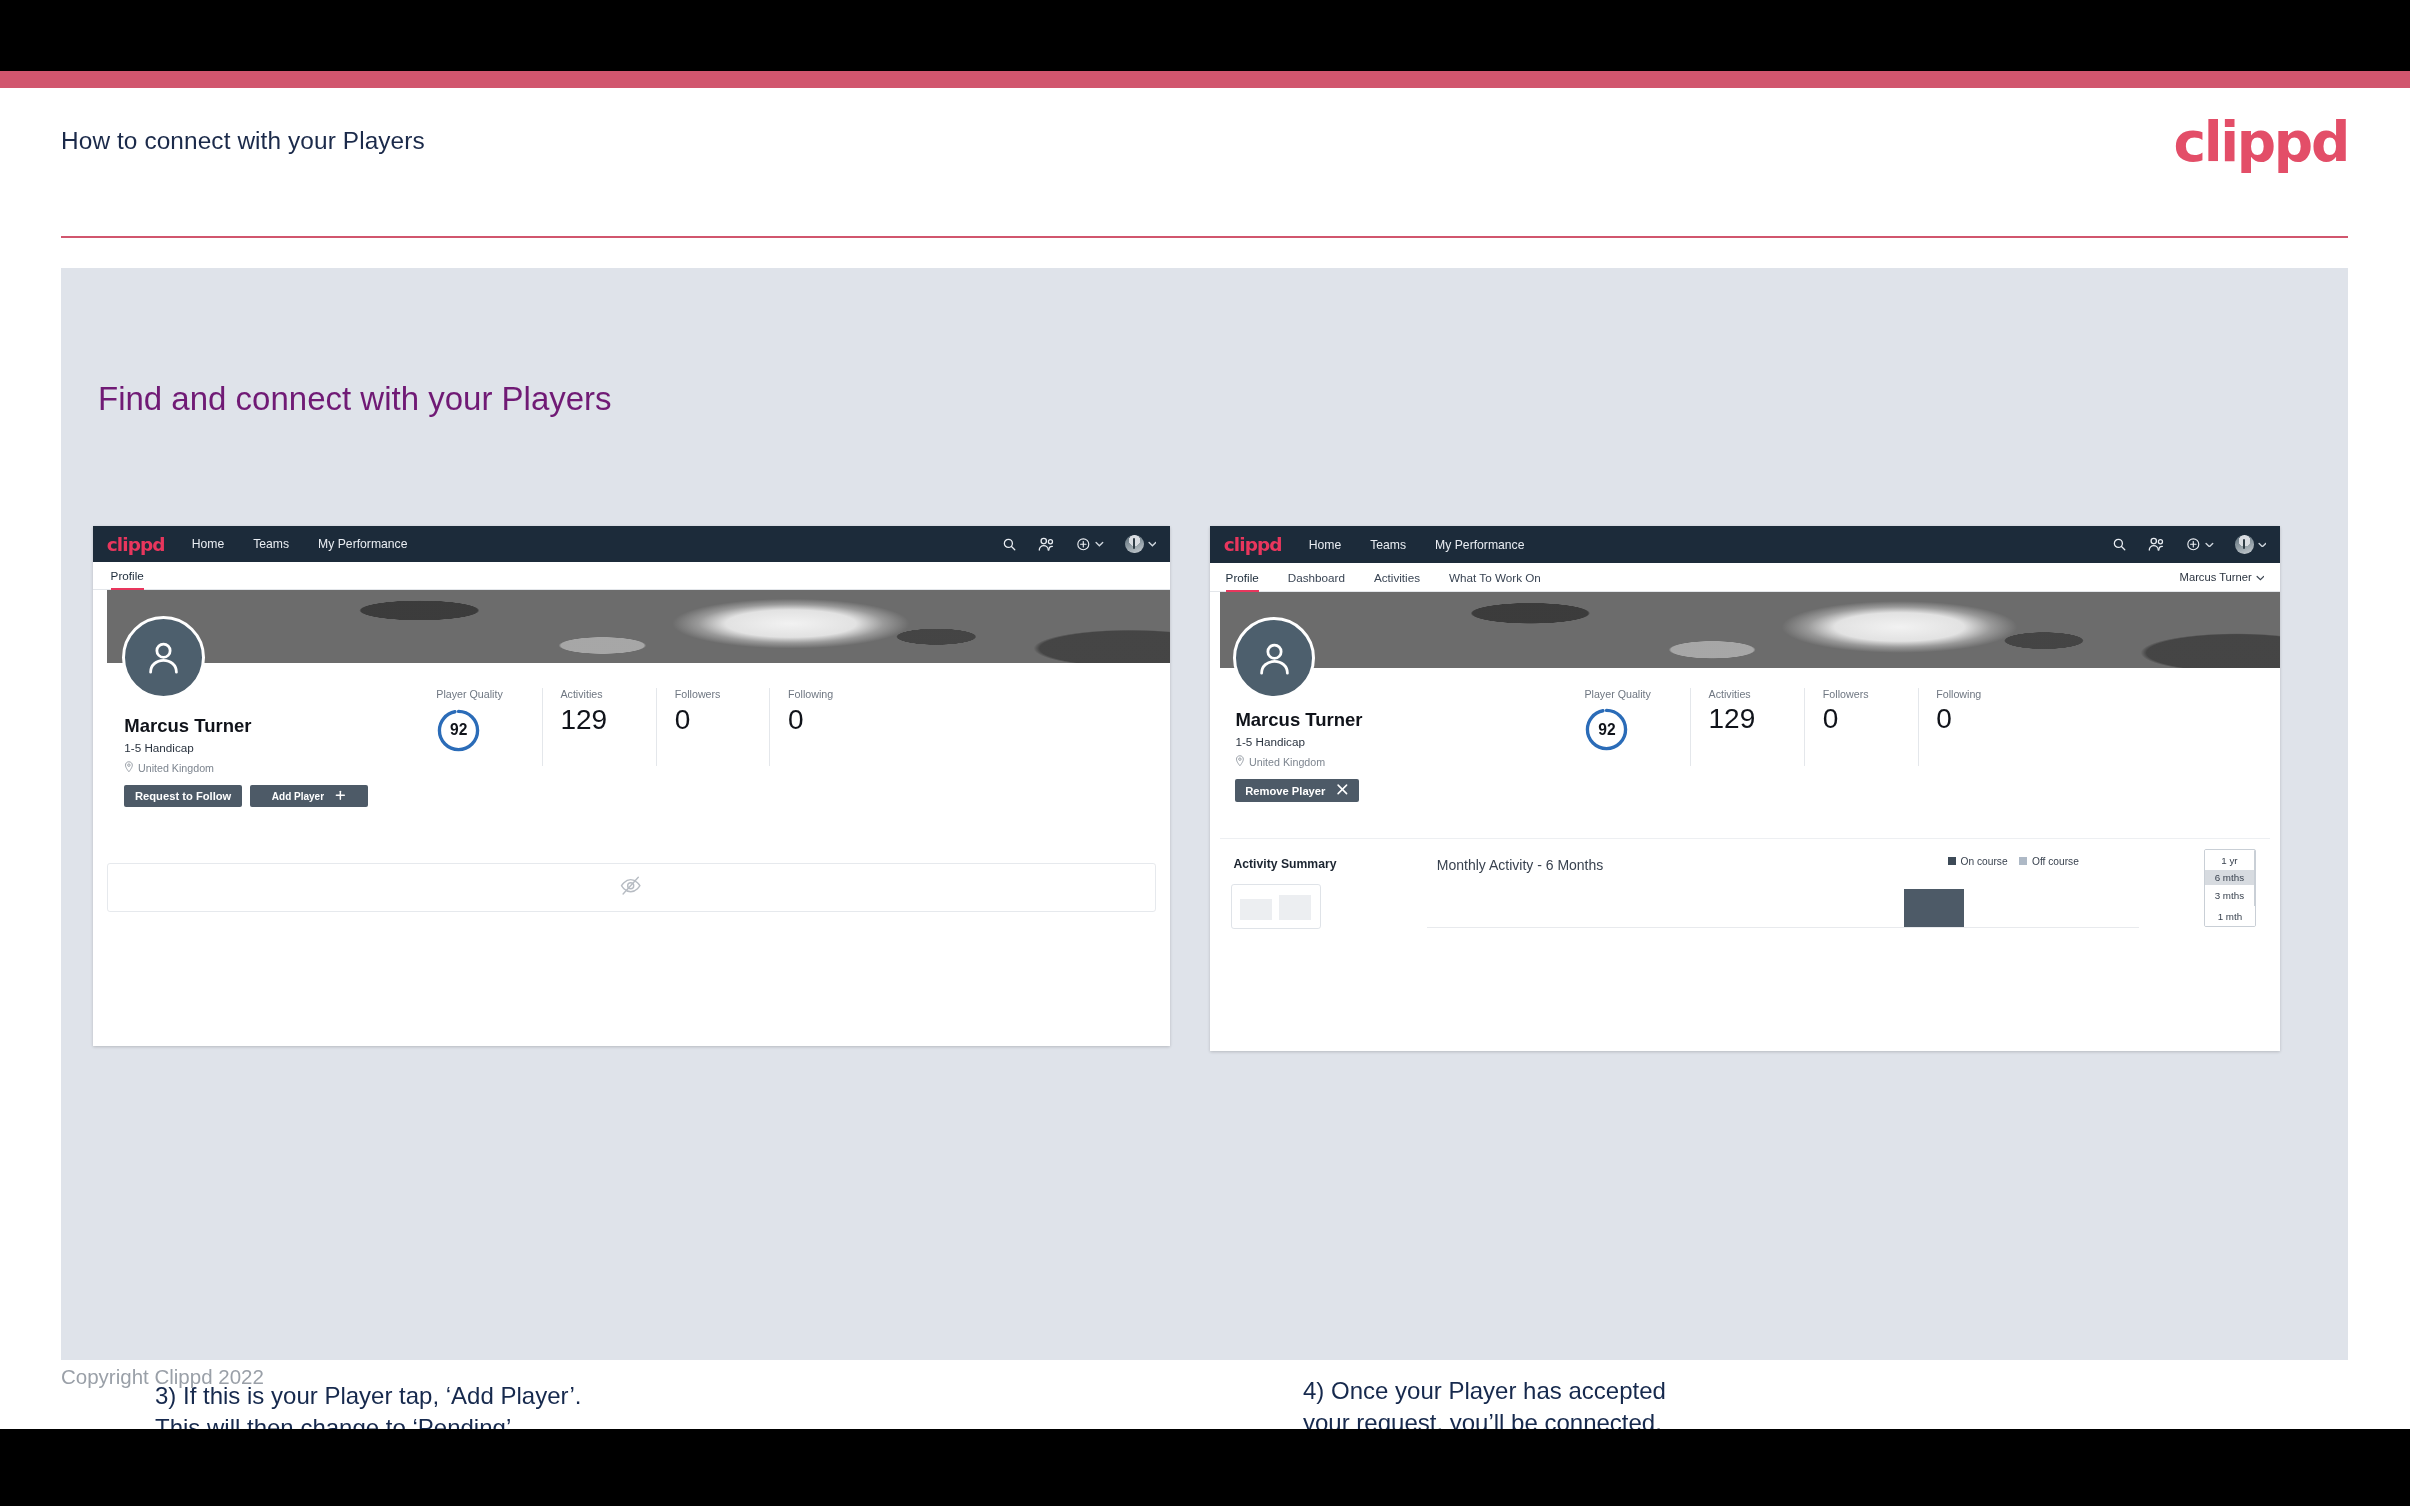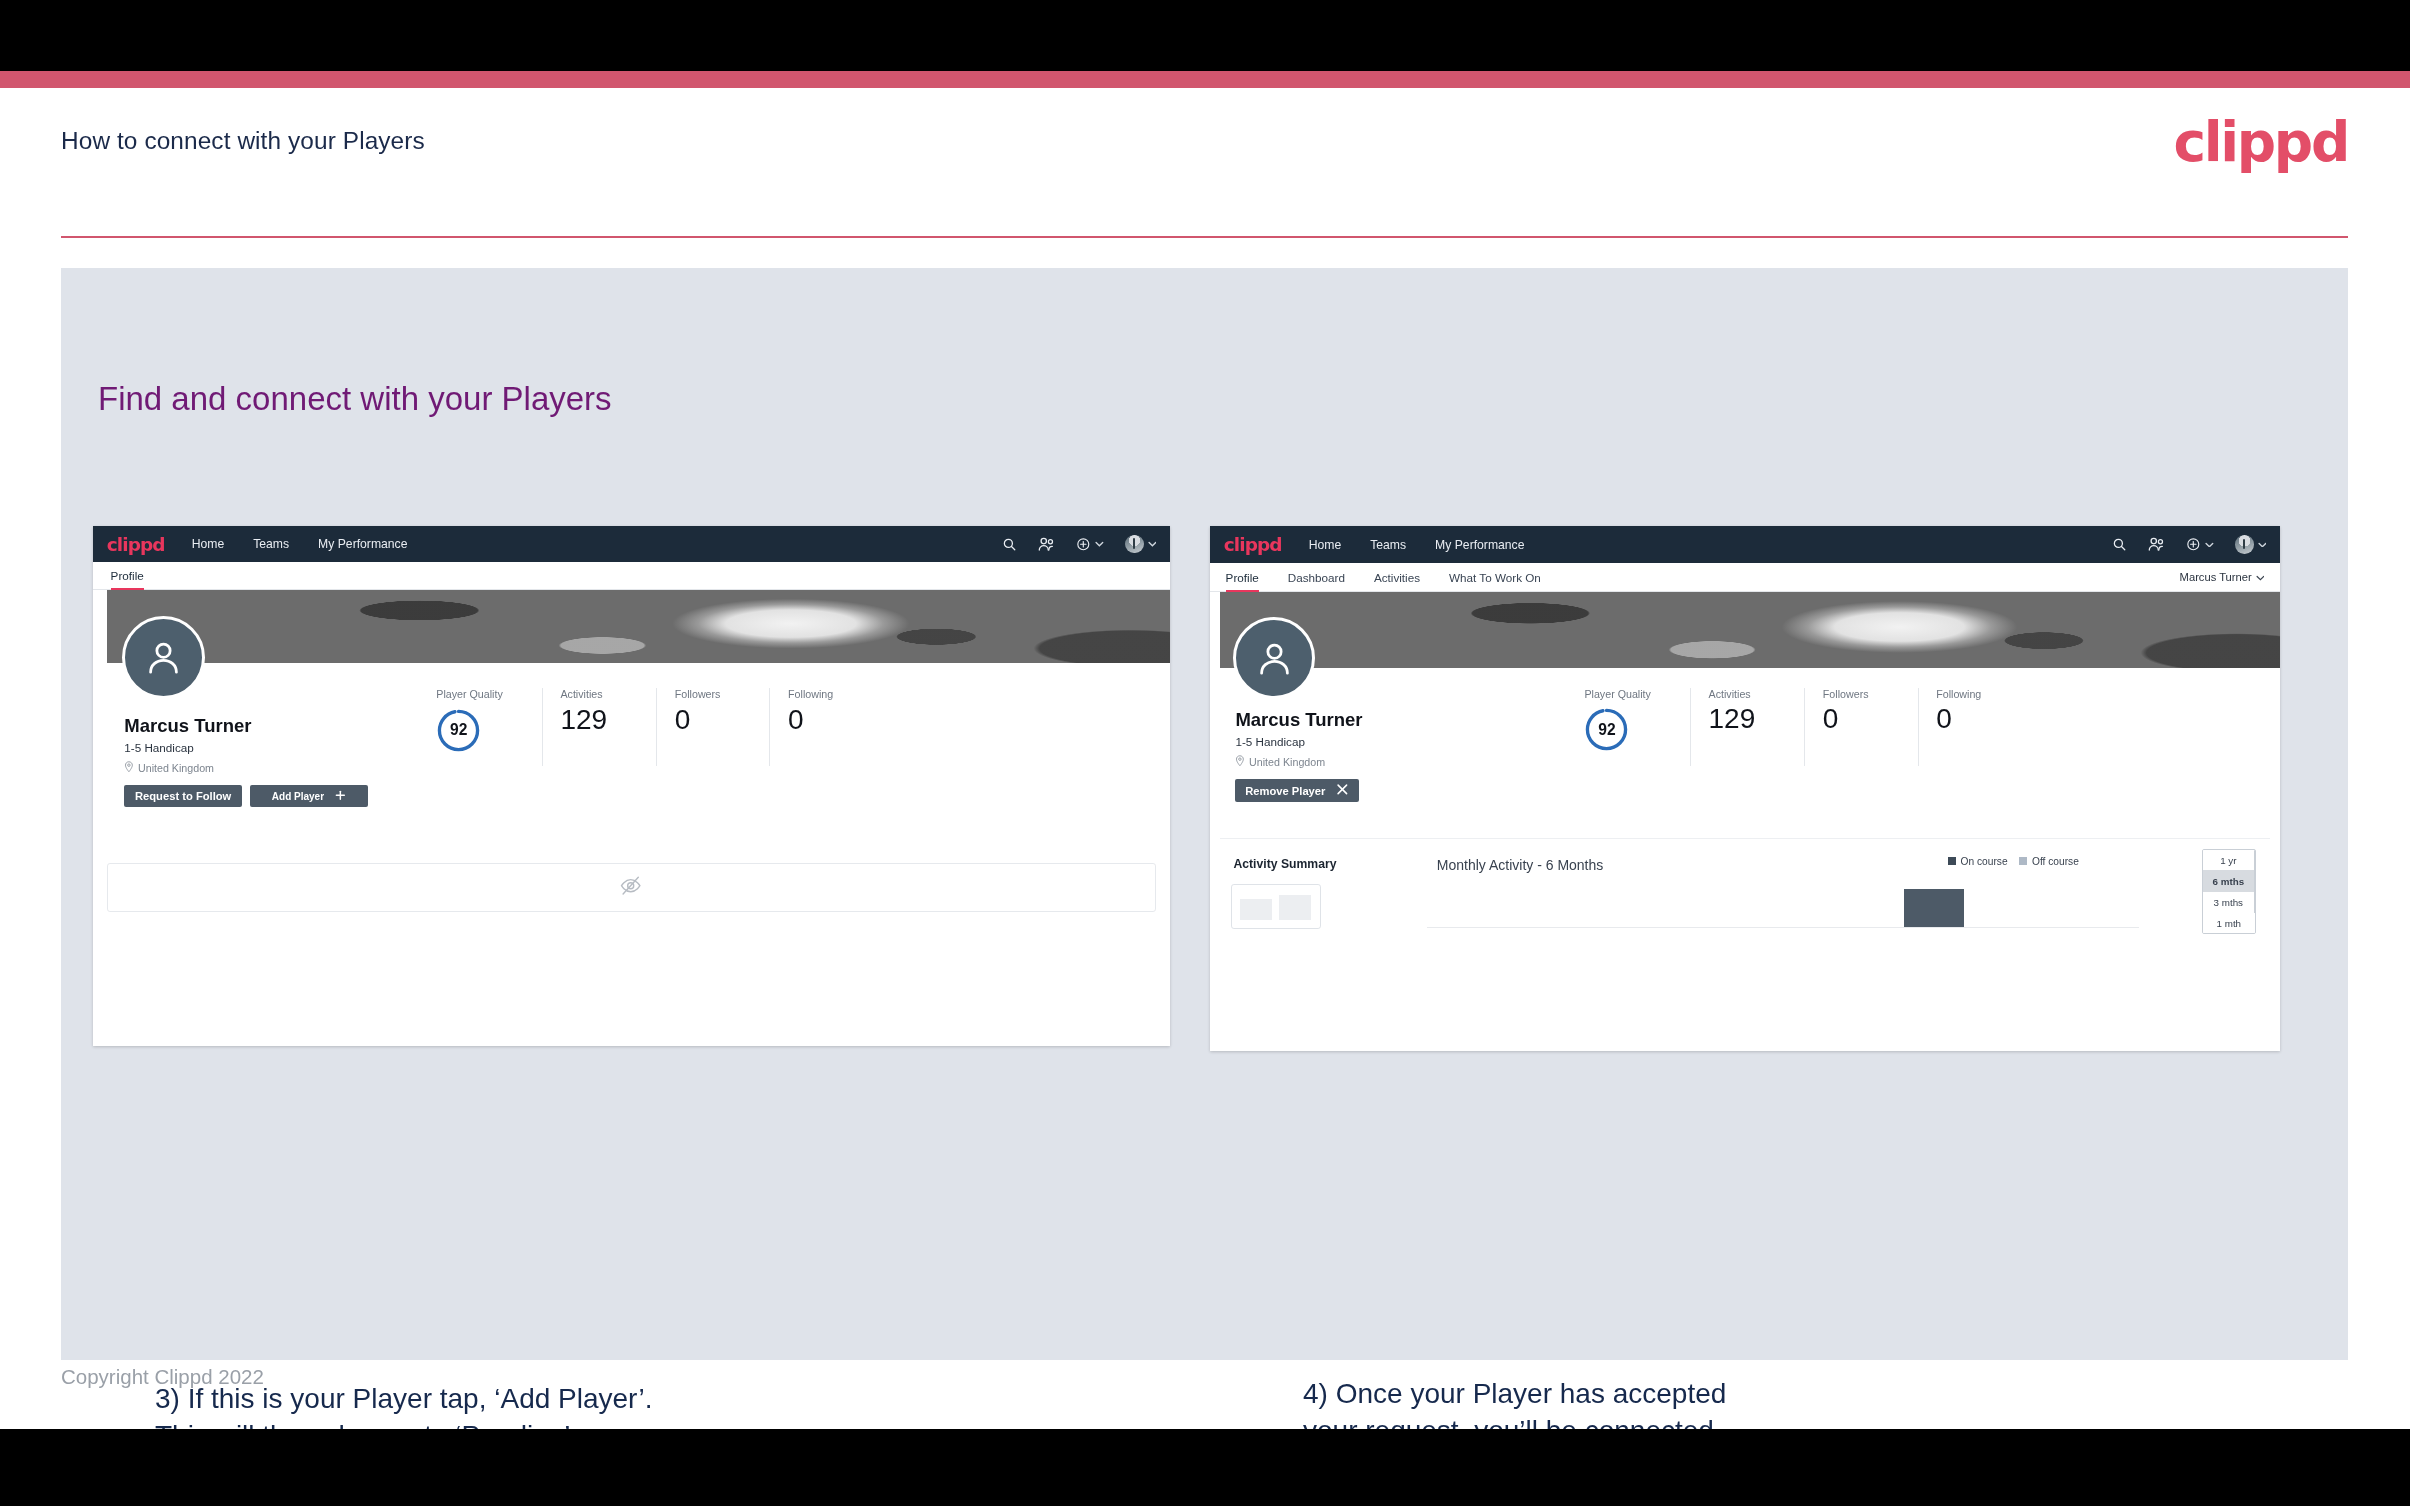--- a/index.html
+++ b/index.html
@@ -158,21 +158,21 @@
   .rbtn.active { background:#d7dbe0; }
   .as-thumb {
     position:absolute; background:#fff; border:1px solid #dfe3e8; border-radius:2.9px;
     display:flex; align-items:flex-end; gap:6.8px; padding:7.8px;
   }
   .as-thumb i { display:block; background:#eceef1; }
   .as-bar { position:absolute; background:#4d5a67; }
   .as-axis { position:absolute; height:1px; background:#e8eaed; }
 
   
-  .caption { position:absolute; color:#16294d; font-size:28px; line-height:1.33; }
+  .caption { position:absolute; color:#16294d; font-size:24px; line-height:1.33; }
   .cap-left  { left:94px;  top:1112px; }
   .cap-right { left:1242px; top:1107px; }
 
   .copyright {
     position:absolute; left:61px; top:1365px; color:#9aa0a8; font-size:20.5px;
   }
 </style>
 </head>
 <body>
 
@@ -441,21 +441,21 @@
             <span>On course</span>
           </span>
           <span class="lg" style="font-size:10.2px;">
             <i class="sw" style="background:#aeb9c6;"></i>
             <span>Off course</span>
           </span>
         </div>
 
         <div class="as-range" style="right:13.7px;top:9.8px;">
           <button class="rbtn" style="height:20.5px;padding:0 8.8px;font-size:9.8px;">1 yr</button>
-          <button class="rbtn active" style="height:22px;padding:0 10px;font-size:9.8px;font-weight:bold;">6 mths</button>
+          <button class="rbtn active" style="height:15px;padding:0 10px;font-size:9.8px;">6 mths</button>
           <button class="rbtn" style="height:20.5px;padding:0 8.8px;font-size:9.8px;">3 mths</button>
           <button class="rbtn" style="height:20.5px;padding:0 8.8px;font-size:9.8px;">1 mth</button>
         </div>
 
         <div class="as-thumb" style="left:11.7px;top:45px;width:90px;height:45px;">
           <i style="width:32px;height:21.5px;"></i>
           <i style="width:32px;height:25px;"></i>
         </div>
         <div class="as-axis" style="left:207px;top:88px;width:712px;"></div>
         <div class="as-bar" style="left:684px;top:50px;width:60px;height:38px;"></div>

